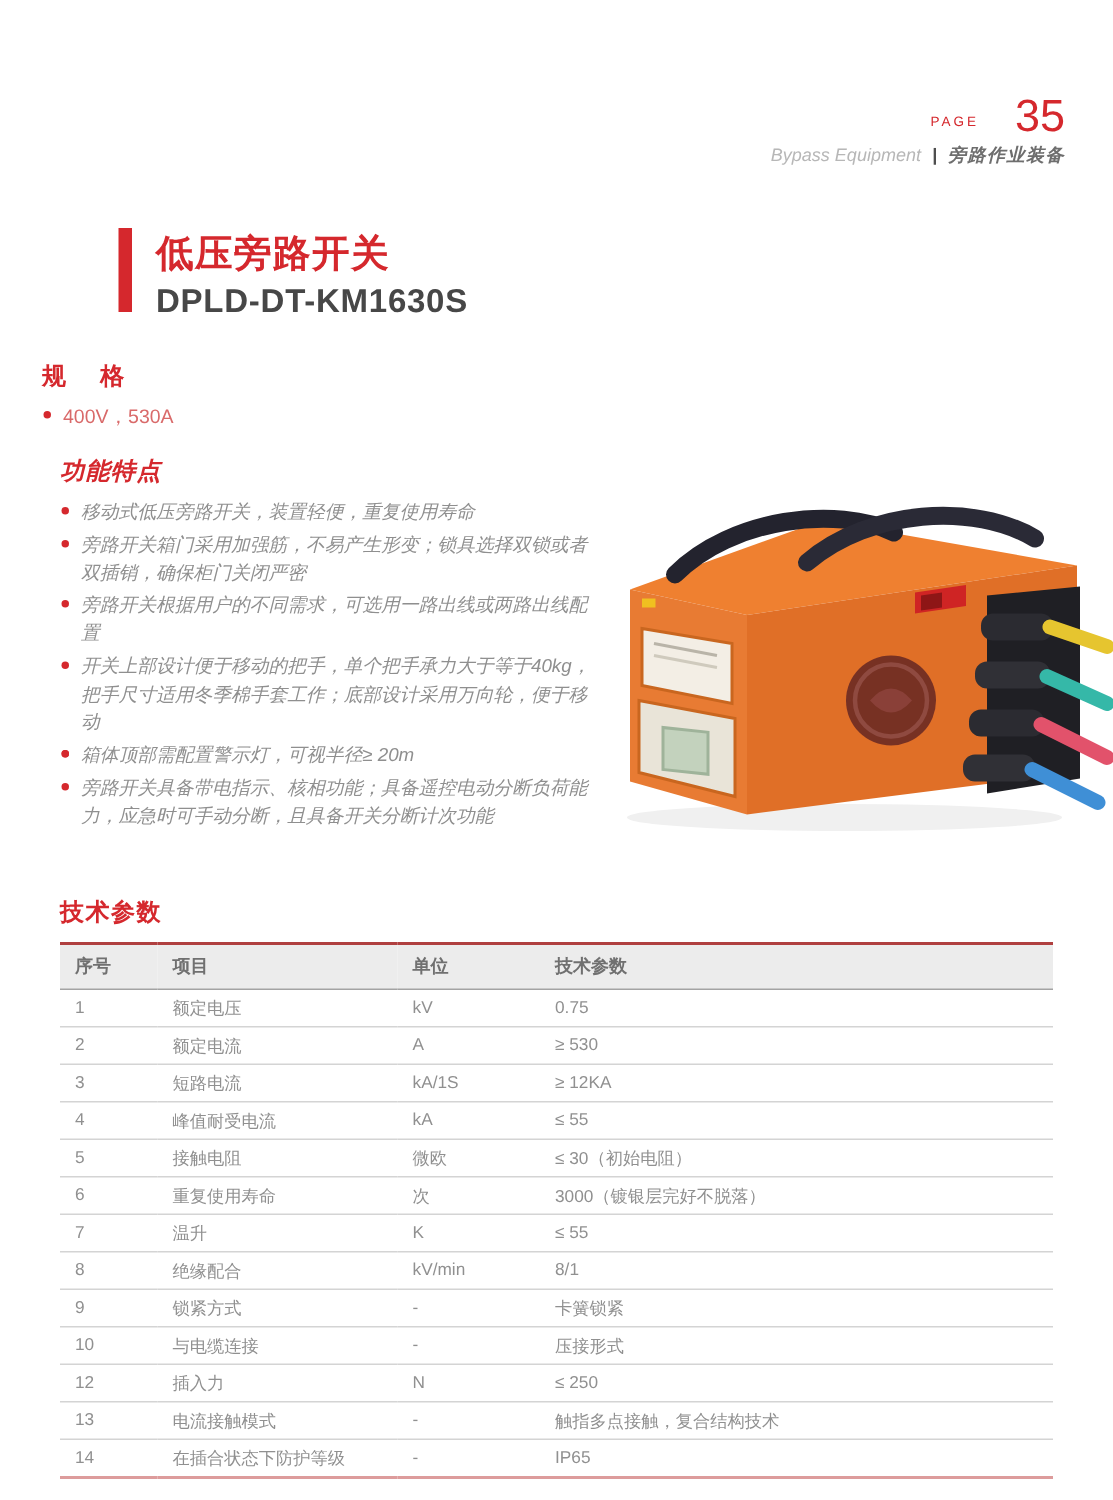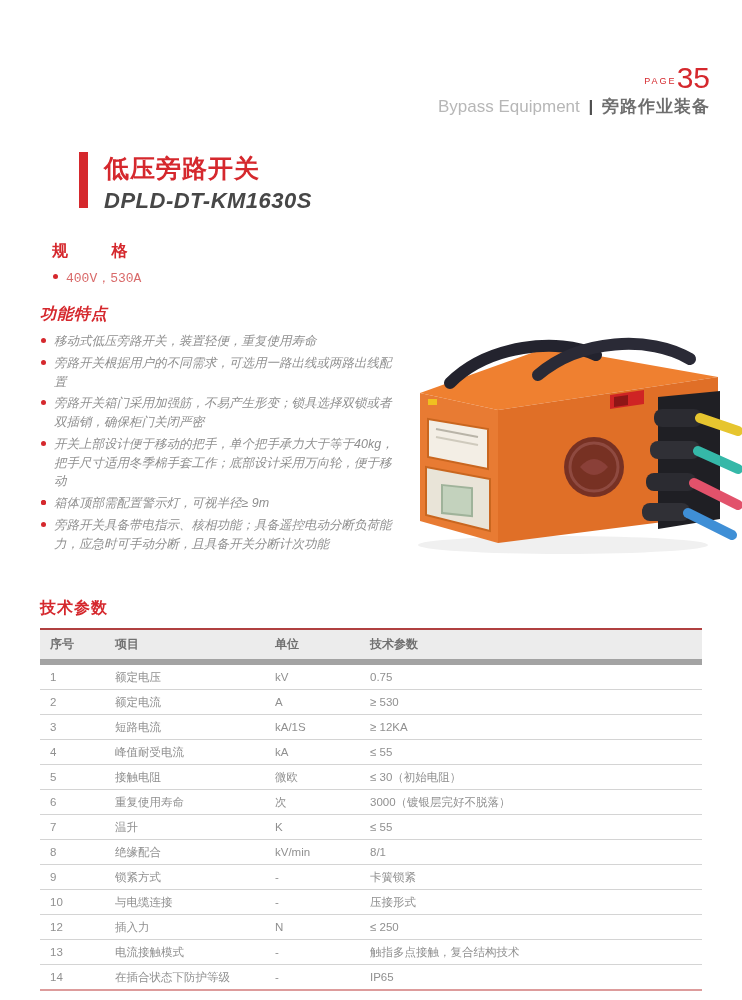--- a/index.html
+++ b/index.html
@@ -4,54 +4,54 @@
 <style>
   html,body { margin:0; padding:0; }
   body {
     width:742px; height:1000px; background:#ffffff; position:relative;
     font-family:"Liberation Sans","DejaVu Sans",sans-serif; overflow:hidden;
   }
   .page { position:absolute; inset:0; }
 
   
   .hdr { position:absolute; top:64px; right:32px; text-align:right; }
-  .hdr .pageline { display:flex; align-items:flex-end; justify-content:flex-end; gap:0; }
+  .hdr .pageline { display:flex; align-items:flex-end; justify-content:flex-end; gap:24px; }
   .hdr .page-label { color:#d5282d; font-size:9px; letter-spacing:2px; padding-bottom:5px; }
   .hdr .page-num { color:#d5282d; font-size:30px; font-weight:normal; line-height:0.9; }
-  .hdr .catline { margin-top:4px; font-size:17px; color:#b7b7b7; }
+  .hdr .catline { margin-top:4px; font-size:12px; color:#b7b7b7;font-style:italic; }
   .hdr .divider { color:#4e4e4e; font-weight:bold; margin:0 4px; }
   .hdr .cat-cn { color:#6e6e6e; font-weight:bold; letter-spacing:1px; }
 
   
   .title-block { position:absolute; left:38px; top:152px; display:flex;padding-left:41px; }
   .title-bar { width:9px; height:56px; background:#d5282d; margin-right:16px; }
   .title-txt h1 { margin:0; font-size:25px; color:#d5282d; font-weight:bold; letter-spacing:1px; }
-  .title-txt .model { margin-top:3px; font-size:22px; font-weight:bold; font-style:italic; color:#474747; letter-spacing:0.5px; }
-
-  
-  .specs { position:absolute; left:52px; top:241px;font-family:Liberation Mono, monospace; }
+  .title-txt .model { margin-top:3px; font-size:22px; font-weight:bold; color:#474747; letter-spacing:0.5px; }
+
+  
+  .specs { position:absolute; left:28px; top:241px; }
   .sec-heading { font-size:16px; font-weight:bold; color:#d5282d; letter-spacing:1px; white-space:pre; }
   .specs ul, .features ul { list-style:none; margin:7px 0 0 0; padding:0; }
   .specs li { color:#d96a6a; font-size:13px; position:relative; padding-left:14px; }
   .dot { position:absolute; left:1px; top:5px; width:5px; height:5px; border-radius:50%; background:#d5282d; }
 
   
   .features { position:absolute; left:40px; top:304px; width:354px;font-style:italic; }
   .features li { color:#8f8f8f; font-size:12.5px; line-height:1.5; position:relative; padding-left:14px; margin-bottom:3px; }
   .features .dot { top:6px; }
 
   
   .photo { position:absolute; left:398px; top:303px; width:344px; height:258px; }
 
   
   .tech { position:absolute; left:40px; top:598px; width:662px; }
   .tech table { border-collapse:collapse; width:662px; margin-top:9px; border-top:2px solid #b04040; table-layout:fixed; }
   .tech thead th {
     background:#ececec; color:#707070; font-size:12px; font-weight:bold; text-align:left;
-    padding:6px 0 6px 10px; border-bottom:6px solid #a3a3a3;
+    padding:6px 0 6px 10px; border-bottom:1px solid #a3a3a3;
   }
   .tech tbody td {
     color:#909090; font-size:11.5px; text-align:left;
     padding:4.5px 0 4.5px 10px; border-bottom:1px solid #d4d4d4;
   }
   .tech tbody tr:last-child td { border-bottom:2px solid #dd9c9c; }
   .c-no   { width:55px; }
   .c-item { width:150px; }
   .c-unit { width:85px;margin-top:36px; }
 </style>
@@ -93,40 +93,40 @@
   <div class="features">
     <div class="sec-heading">功能特点</div>
     <ul>
   <li>
     <span class="dot"></span>
     <span>移动式低压旁路开关，装置轻便，重复使用寿命</span>
   </li>
 
   <li>
     <span class="dot"></span>
+    <span>旁路开关箱门采用加强筋，不易产生形变；锁具选择双锁或者双插销，确保柜门关闭严密</span>
+  </li>
+
+  <li>
+    <span class="dot"></span>
     <span>旁路开关根据用户的不同需求，可选用一路出线或两路出线配置</span>
   </li>
 
   <li>
     <span class="dot"></span>
-    <span>旁路开关箱门采用加强筋，不易产生形变；锁具选择双锁或者双插销，确保柜门关闭严密</span>
-  </li>
-
-  <li>
-    <span class="dot"></span>
     <span>开关上部设计便于移动的把手，单个把手承力大于等于40kg，把手尺寸适用冬季棉手套工作；底部设计采用万向轮，便于移动</span>
   </li>
 
   <li>
     <span class="dot"></span>
   </li>
 
   <li>
     <span class="dot"></span>
-    <span>箱体顶部需配置警示灯，可视半径≥ 9m</span>
+    <span>箱体顶部需配置警示灯，可视半径≥ 20m</span>
   </li>
 
   <li>
     <span class="dot"></span>
     <span>旁路开关具备带电指示、核相功能；具备遥控电动分断负荷能力，应急时可手动分断，且具备开关分断计次功能</span>
   </li>
 </ul>
   </div>
 
   <div class="photo">

